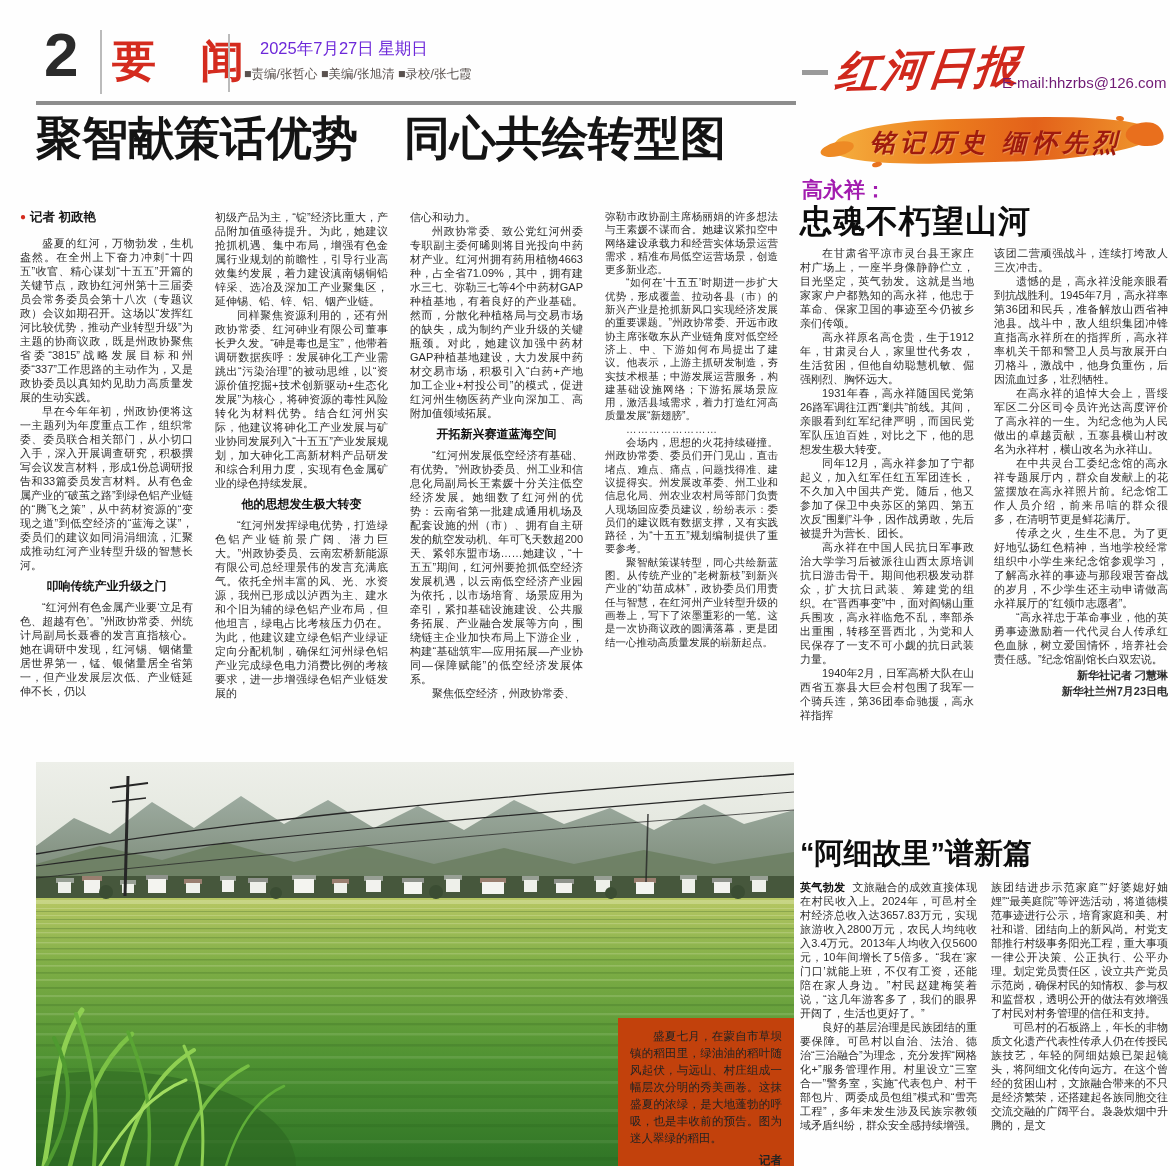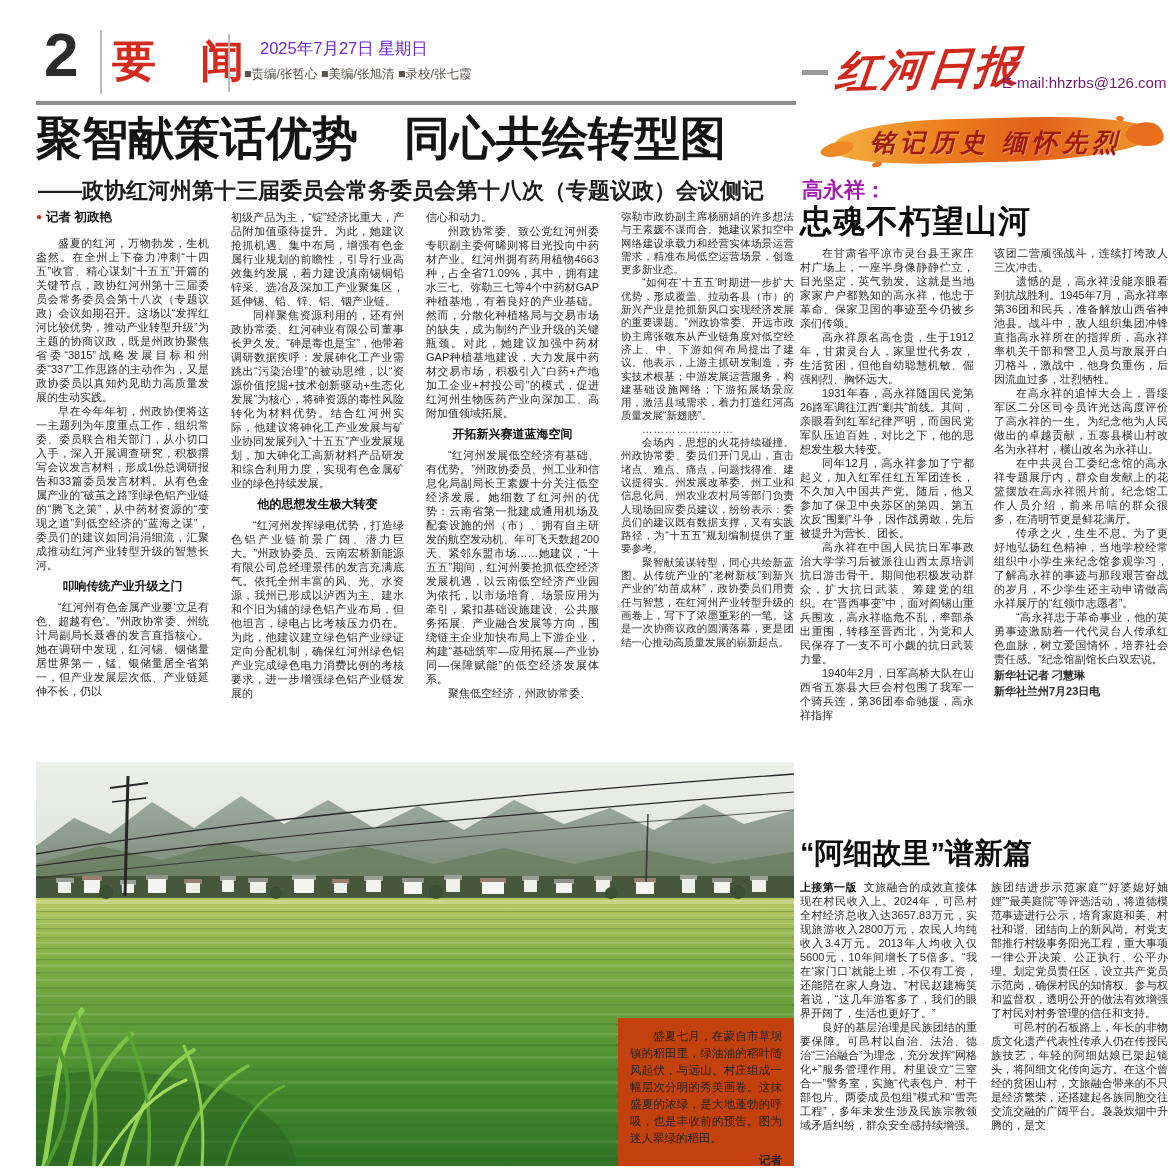--- a/index.html
+++ b/index.html
@@ -19,32 +19,32 @@
   .editors{left:244px;top:66px;font-size:12.5px;color:#5a524f}
   .hrule{left:36px;top:101px;width:760px;height:4px;background:#8d8d8d}
   .logo-dash{left:802px;top:70px;width:26px;height:5px;background:#9a9a9a}
   .paper-logo{left:836px;top:40px;font-size:44px;font-weight:800;font-style:italic;color:#d0281c;
               transform:skewX(-8deg) rotate(-2deg);white-space:nowrap;letter-spacing:2px}
   .email{left:1002px;top:74px;font-size:15px;color:#701a75}
 
   
   .headline{left:36px;top:108px;width:760px;font-size:46px;font-weight:900;color:#141414;white-space:nowrap}
   .subhead{left:38px;top:176px;font-size:22px;font-weight:600;color:#1c1c1c;white-space:nowrap}
-  .bodycols{left:36px;top:210px;width:758px;height:548px;display:flex;gap:22px}
+  .bodycols{left:20px;top:210px;width:758px;height:548px;display:flex;gap:22px}
   .col{flex:1;overflow:hidden;font-size:11px;line-height:14px;color:#2d2d2d;text-align:justify}
   .bodycols .col:last-child{font-size:10.5px;line-height:13.3px}
   .blk.p{text-indent:2em}
   .blk.p0{text-indent:0}
   .blk.has-lead{text-indent:0}
   .blk .lead{font-weight:700;margin-right:7px;color:#111}
   .blk.h{text-align:center;font-weight:700;font-size:12px;margin:7px 0;text-indent:0;color:#101010}
   .blk.by{font-weight:700;font-size:12.5px;margin-bottom:12px;color:#181818;text-indent:0}
   .blk.by .dot{color:#d42b1e;margin-right:4px;font-size:10px;vertical-align:1px}
   .blk.dots{text-indent:2em;letter-spacing:1px;color:#3a3a3a}
-  .blk.sig{text-align:left;font-weight:700;text-indent:0;margin-top:2px}
+  .blk.sig{text-align:right;font-weight:700;text-indent:0;margin-top:2px}
 
   
   .photo{left:36px;top:762px;width:758px;height:404px;overflow:hidden;background:#5f9440}
   .photo svg{display:block;width:100%;height:100%}
   .photo-caption{position:absolute;right:0;bottom:0;width:176px;height:148px;background:#c2410c;
                  padding:10px 12px 0 12px;font-family:"Liberation Serif","DejaVu Serif",serif;
                  font-size:11.5px;line-height:17px;color:#232323;overflow:hidden}
   .photo-caption .cap{text-indent:2em;text-align:justify}
   .photo-caption .pby{text-align:right;font-weight:700;margin-top:5px}
 
@@ -78,21 +78,20 @@
   <div class="abs section">要 闻</div>
   <div class="abs vdiv vdiv2"></div>
   <div class="abs dateline">2025年7月27日 星期日</div>
   <div class="abs editors">■责编/张哲心 ■美编/张旭清 ■录校/张七霞</div>
   <div class="abs hrule"></div>
   <div class="abs logo-dash"></div>
   <div class="abs paper-logo">红河日报</div>
   <div class="abs email">E-mail:hhzrbs@126.com</div>
 
   <div class="abs headline">聚智献策话优势　同心共绘转型图</div>
-  <div class="abs subhead">——政协红河州第十三届委员会常务委员会第十八次（专题议政）会议侧记</div>
   <div class="abs bodycols">
     <div class="col">
         <p class="blk by"><span class="dot">●</span>记者 初政艳</p>
         <p class="blk p">盛夏的红河，万物勃发，生机盎然。在全州上下奋力冲刺“十四五”收官、精心谋划“十五五”开篇的关键节点，政协红河州第十三届委员会常务委员会第十八次（专题议政）会议如期召开。这场以“发挥红河比较优势，推动产业转型升级”为主题的协商议政，既是州政协聚焦省委“3815”战略发展目标和州委“337”工作思路的主动作为，又是政协委员以真知灼见助力高质量发展的生动实践。</p>
         <p class="blk p">早在今年年初，州政协便将这一主题列为年度重点工作，组织常委、委员联合相关部门，从小切口入手，深入开展调查研究，积极撰写会议发言材料，形成1份总调研报告和33篇委员发言材料。从有色金属产业的“破茧之路”到绿色铝产业链的“腾飞之策”，从中药材资源的“变现之道”到低空经济的“蓝海之谋”，委员们的建议如同涓涓细流，汇聚成推动红河产业转型升级的智慧长河。</p>
         <p class="blk h">叩响传统产业升级之门</p>
         <p class="blk p">“红河州有色金属产业要‘立足有色、超越有色’。”州政协常委、州统计局副局长聂睿的发言直指核心。她在调研中发现，红河锡、铟储量居世界第一，锰、银储量居全省第一，但产业发展层次低、产业链延伸不长，仍以</p>
       </div>
     <div class="col">
         <p class="blk p0">初级产品为主，“锭”经济比重大，产品附加值亟待提升。为此，她建议抢抓机遇、集中布局，增强有色金属行业规划的前瞻性，引导行业高效集约发展，着力建设滇南锡铜铅锌采、选冶及深加工产业聚集区，延伸锡、铅、锌、铝、铟产业链。</p>
@@ -273,21 +272,21 @@
         <p class="blk p">传承之火，生生不息。为了更好地弘扬红色精神，当地学校经常组织中小学生来纪念馆参观学习，了解高永祥的事迹与那段艰苦奋战的岁月，不少学生还主动申请做高永祥展厅的“红领巾志愿者”。</p>
         <p class="blk p">“高永祥忠于革命事业，他的英勇事迹激励着一代代灵台人传承红色血脉，树立爱国情怀，培养社会责任感。”纪念馆副馆长白双宏说。</p>
         <p class="blk sig">新华社记者 刁慧琳</p>
         <p class="blk sig">新华社兰州7月23日电</p>
       </div>
   </div>
 
   <div class="abs acei-title">“阿细故里”谱新篇</div>
   <div class="abs acei-body">
     <div class="col">
-        <p class="blk p has-lead"><b class="lead">上接第一版</b>文旅融合的成效直接体现在村民收入上。2024年，可邑村全村经济总收入达3657.83万元，实现旅游收入2800万元，农民人均纯收入3.4万元。2013年人均收入仅5600元，10年间增长了5倍多。“我在‘家门口’就能上班，不仅有工资，还能陪在家人身边。”村民赵建梅笑着说，“这几年游客多了，我们的眼界开阔了，生活也更好了。”</p>
+        <p class="blk p has-lead"><b class="lead">英气勃发</b>文旅融合的成效直接体现在村民收入上。2024年，可邑村全村经济总收入达3657.83万元，实现旅游收入2800万元，农民人均纯收入3.4万元。2013年人均收入仅5600元，10年间增长了5倍多。“我在‘家门口’就能上班，不仅有工资，还能陪在家人身边。”村民赵建梅笑着说，“这几年游客多了，我们的眼界开阔了，生活也更好了。”</p>
         <p class="blk p">良好的基层治理是民族团结的重要保障。可邑村以自治、法治、德治“三治融合”为理念，充分发挥“网格化+”服务管理作用。村里设立“三室合一”警务室，实施“代表包户、村干部包片、两委成员包组”模式和“雪亮工程”，多年未发生涉及民族宗教领域矛盾纠纷，群众安全感持续增强。</p>
       </div>
     <div class="col">
         <p class="blk p0">族团结进步示范家庭”“好婆媳好妯娌”“最美庭院”等评选活动，将道德模范事迹进行公示，培育家庭和美、村社和谐、团结向上的新风尚。村党支部推行村级事务阳光工程，重大事项一律公开决策、公正执行、公平办理。划定党员责任区，设立共产党员示范岗，确保村民的知情权、参与权和监督权，透明公开的做法有效增强了村民对村务管理的信任和支持。</p>
         <p class="blk p">可邑村的石板路上，年长的非物质文化遗产代表性传承人仍在传授民族技艺，年轻的阿细姑娘已架起镜头，将阿细文化传向远方。在这个曾经的贫困山村，文旅融合带来的不只是经济繁荣，还搭建起各族同胞交往交流交融的广阔平台。袅袅炊烟中升腾的，是文</p>
       </div>
   </div>
 
 </div>
 

